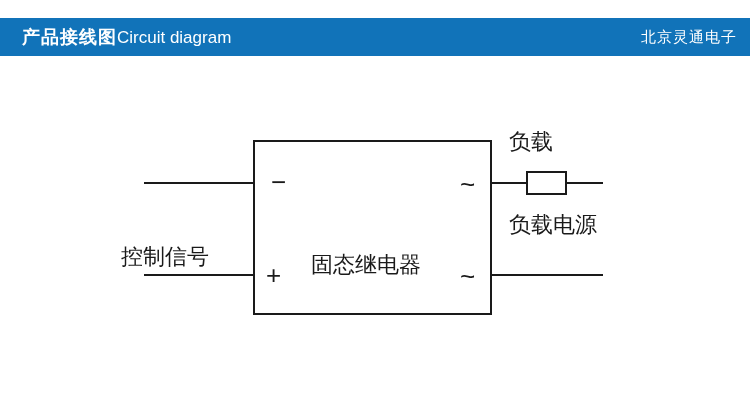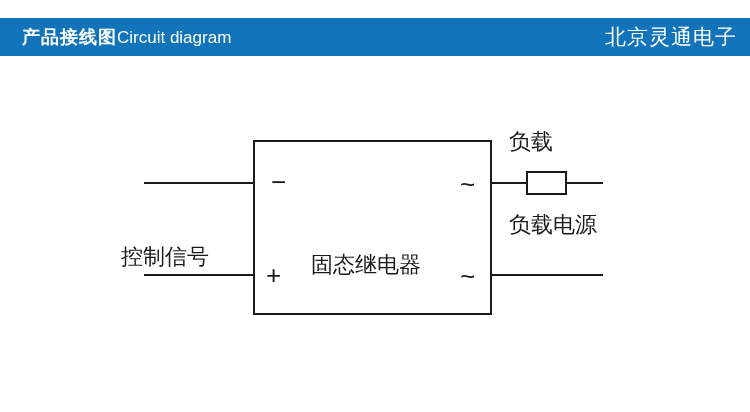--- a/index.html
+++ b/index.html
@@ -23,21 +23,21 @@
     display: flex;
     align-items: center;
     justify-content: space-between;
     padding: 0 13px 0 22px;
     color: #ffffff;
     gap: 46px;
   }
   .header-left { display: flex; align-items: baseline; }
   .title-zh { font-size: 18px; font-weight: bold; letter-spacing: 1px; }
   .title-en { font-size: 17px; font-weight: normal; }
-  .company  { font-size: 21px; letter-spacing: 1px; }
+  .company  { font-size: 15px; letter-spacing: 1px; }
 
   
   .diagram { position: absolute; left: 0; top: 0; width: 750px; height: 412px; color: #1a1a1a; }
 
   .ssr-box {
     position: absolute;
     left: 253px; top: 140px;
     width: 239px; height: 175px;
     border: 2px solid #1a1a1a;
     background: #ffffff;

